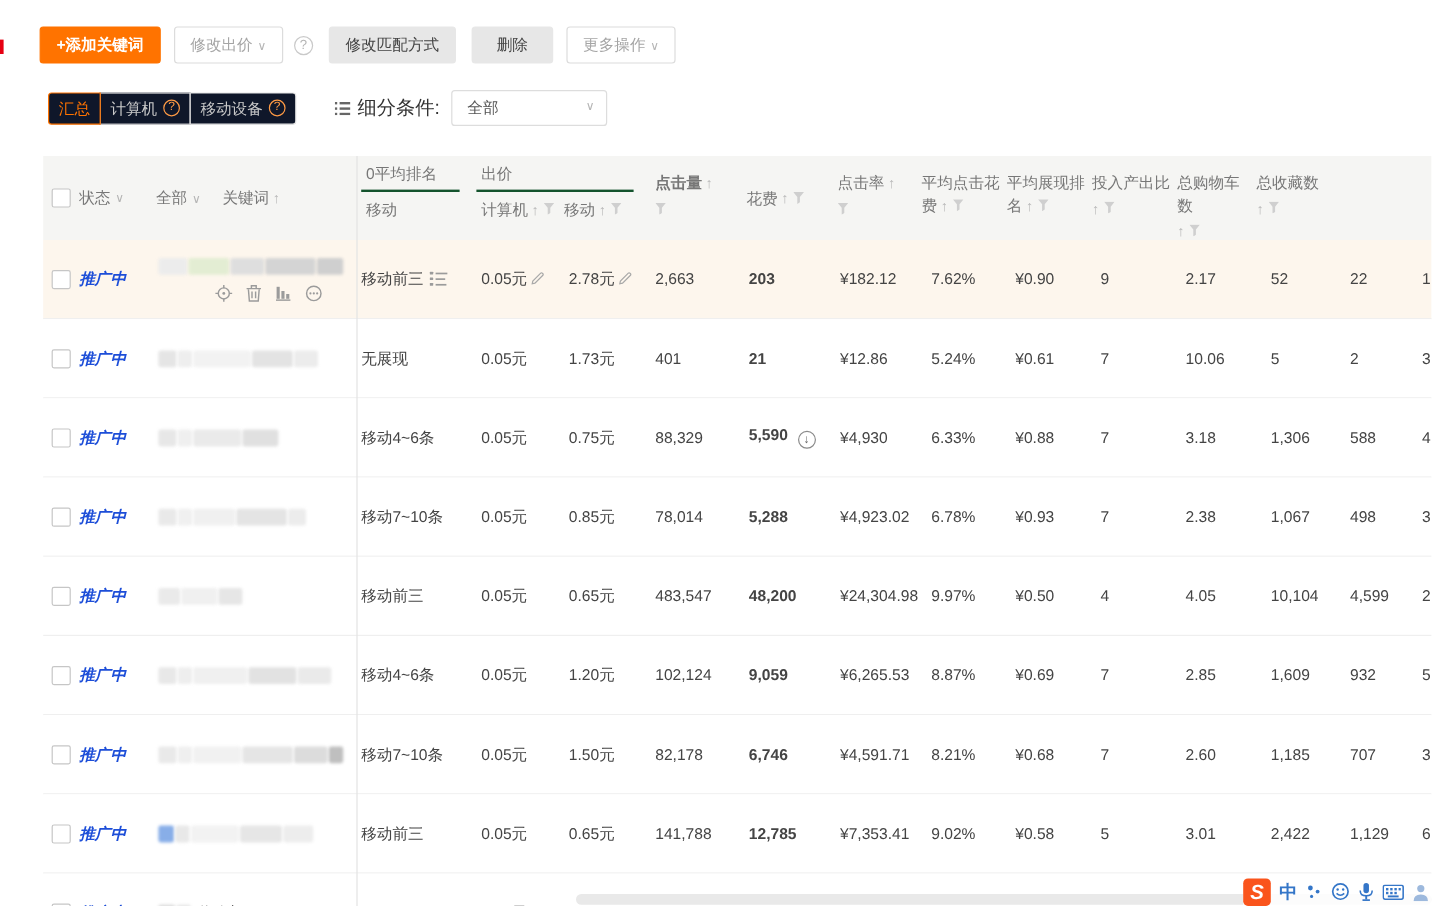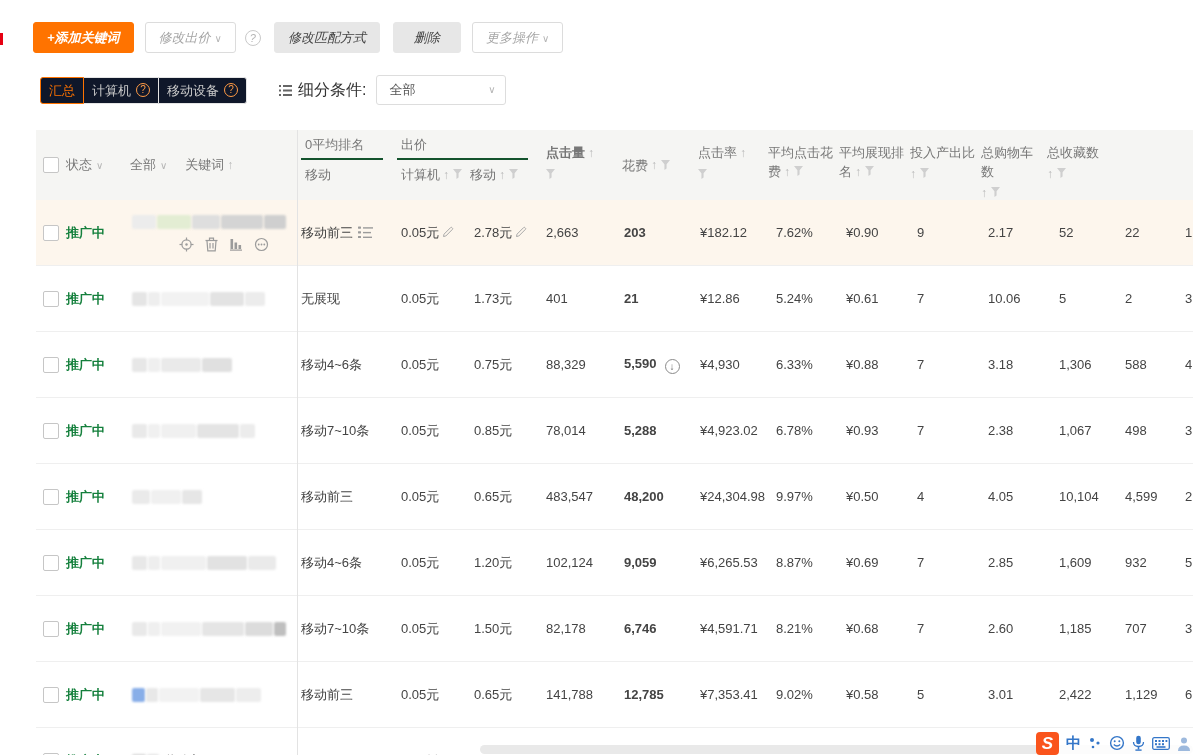--- a/index.html
+++ b/index.html
@@ -1,21 +1,21 @@
 <!DOCTYPE html>
 <html><head>
 <meta charset="utf-8">
 <style>
   * { margin:0; padding:0; box-sizing:border-box; }
   html,body { background:#fff; }
   body { font-family:"Liberation Sans","DejaVu Sans",sans-serif; }
   #stage { position:relative; width:1193px; height:755px; background:#fff; overflow:hidden; }
 
   
-  .toolbar { position:absolute; left:33px; top:22px; display:flex; align-items:center;font-style:italic; }
+  .toolbar { position:absolute; left:33px; top:22px; display:flex; align-items:center; }
   .btn { height:31px; line-height:29px; font-size:13px; border-radius:3px; padding:0 13px; cursor:pointer; white-space:nowrap; }
   .btn-primary { background:#ff7300; color:#fff; border:1px solid #ff7300; font-weight:bold; }
   .btn-outline { background:#fff; color:#a5a5a5; border:1px solid #dcdcdc; margin-left:11px; }
   .btn-gray { background:#e7e7e7; color:#444; border:1px solid #e7e7e7; margin-left:13px; }
   .chev { font-size:10px; color:#b5b5b5; margin-left:4px; }
   .qmark { display:inline-block; width:16px; height:16px; border-radius:50%; border:1px solid #c9c9c9; color:#b5b5b5; font-size:11px; line-height:14px; text-align:center; margin-left:9px; background:#fff; }
   .red-sliver { position:absolute; left:0; top:33px; width:3px; height:12px; background:#e60012; }
 
   
   .tabsrow { position:absolute; left:40px; top:76px; display:flex; align-items:center; height:28px; }
@@ -61,21 +61,21 @@
   .thead .hc-center { display:flex; align-items:center; padding-top:0;text-align:right; }
   .arr { color:#b8b8b8; font-size:12px; margin-left:3px; }
   .fn { display:inline-block; width:9px; height:10px; background:#cfcfcf; margin-left:4px;
         clip-path:polygon(0 0,100% 0,62% 42%,62% 86%,38% 100%,38% 42%); }
   .hline2 { margin-top:2px; }
   .hgroup { padding-top:6px; }
   .hgroup .gtitle { line-height:18px; padding-left:4px; border-bottom:2px solid #14532d; margin-right:14px; padding-bottom:4px; }
   .hgroup .gsubs { display:flex; margin-top:6px; }
   .hsort { cursor:pointer; }
 
-  .status-txt { color:#15803d; font-weight:bold; }
+  .status-txt { color:#1d4ed8; font-weight:bold;font-style:italic; }
 
   
   .kwwrap { display:flex; flex-direction:column; justify-content:center; height:100%; padding-left:2px; }
   .kw-blocks { display:flex; align-items:center; height:16px; }
   .blur-block { display:inline-block; height:14px; border-radius:2px; margin-right:1px; filter:blur(1.2px); }
   .kw-text { font-size:13px; color:#333; margin-left:2px; white-space:nowrap; }
   .row-icons { display:none; margin-top:7px; justify-content:flex-end; padding-right:28px; gap:11px; }
   .row-icons svg { cursor:pointer; }
 
   .edit-pencil { display:none; margin-left:3px; vertical-align:-1px; cursor:pointer; }

